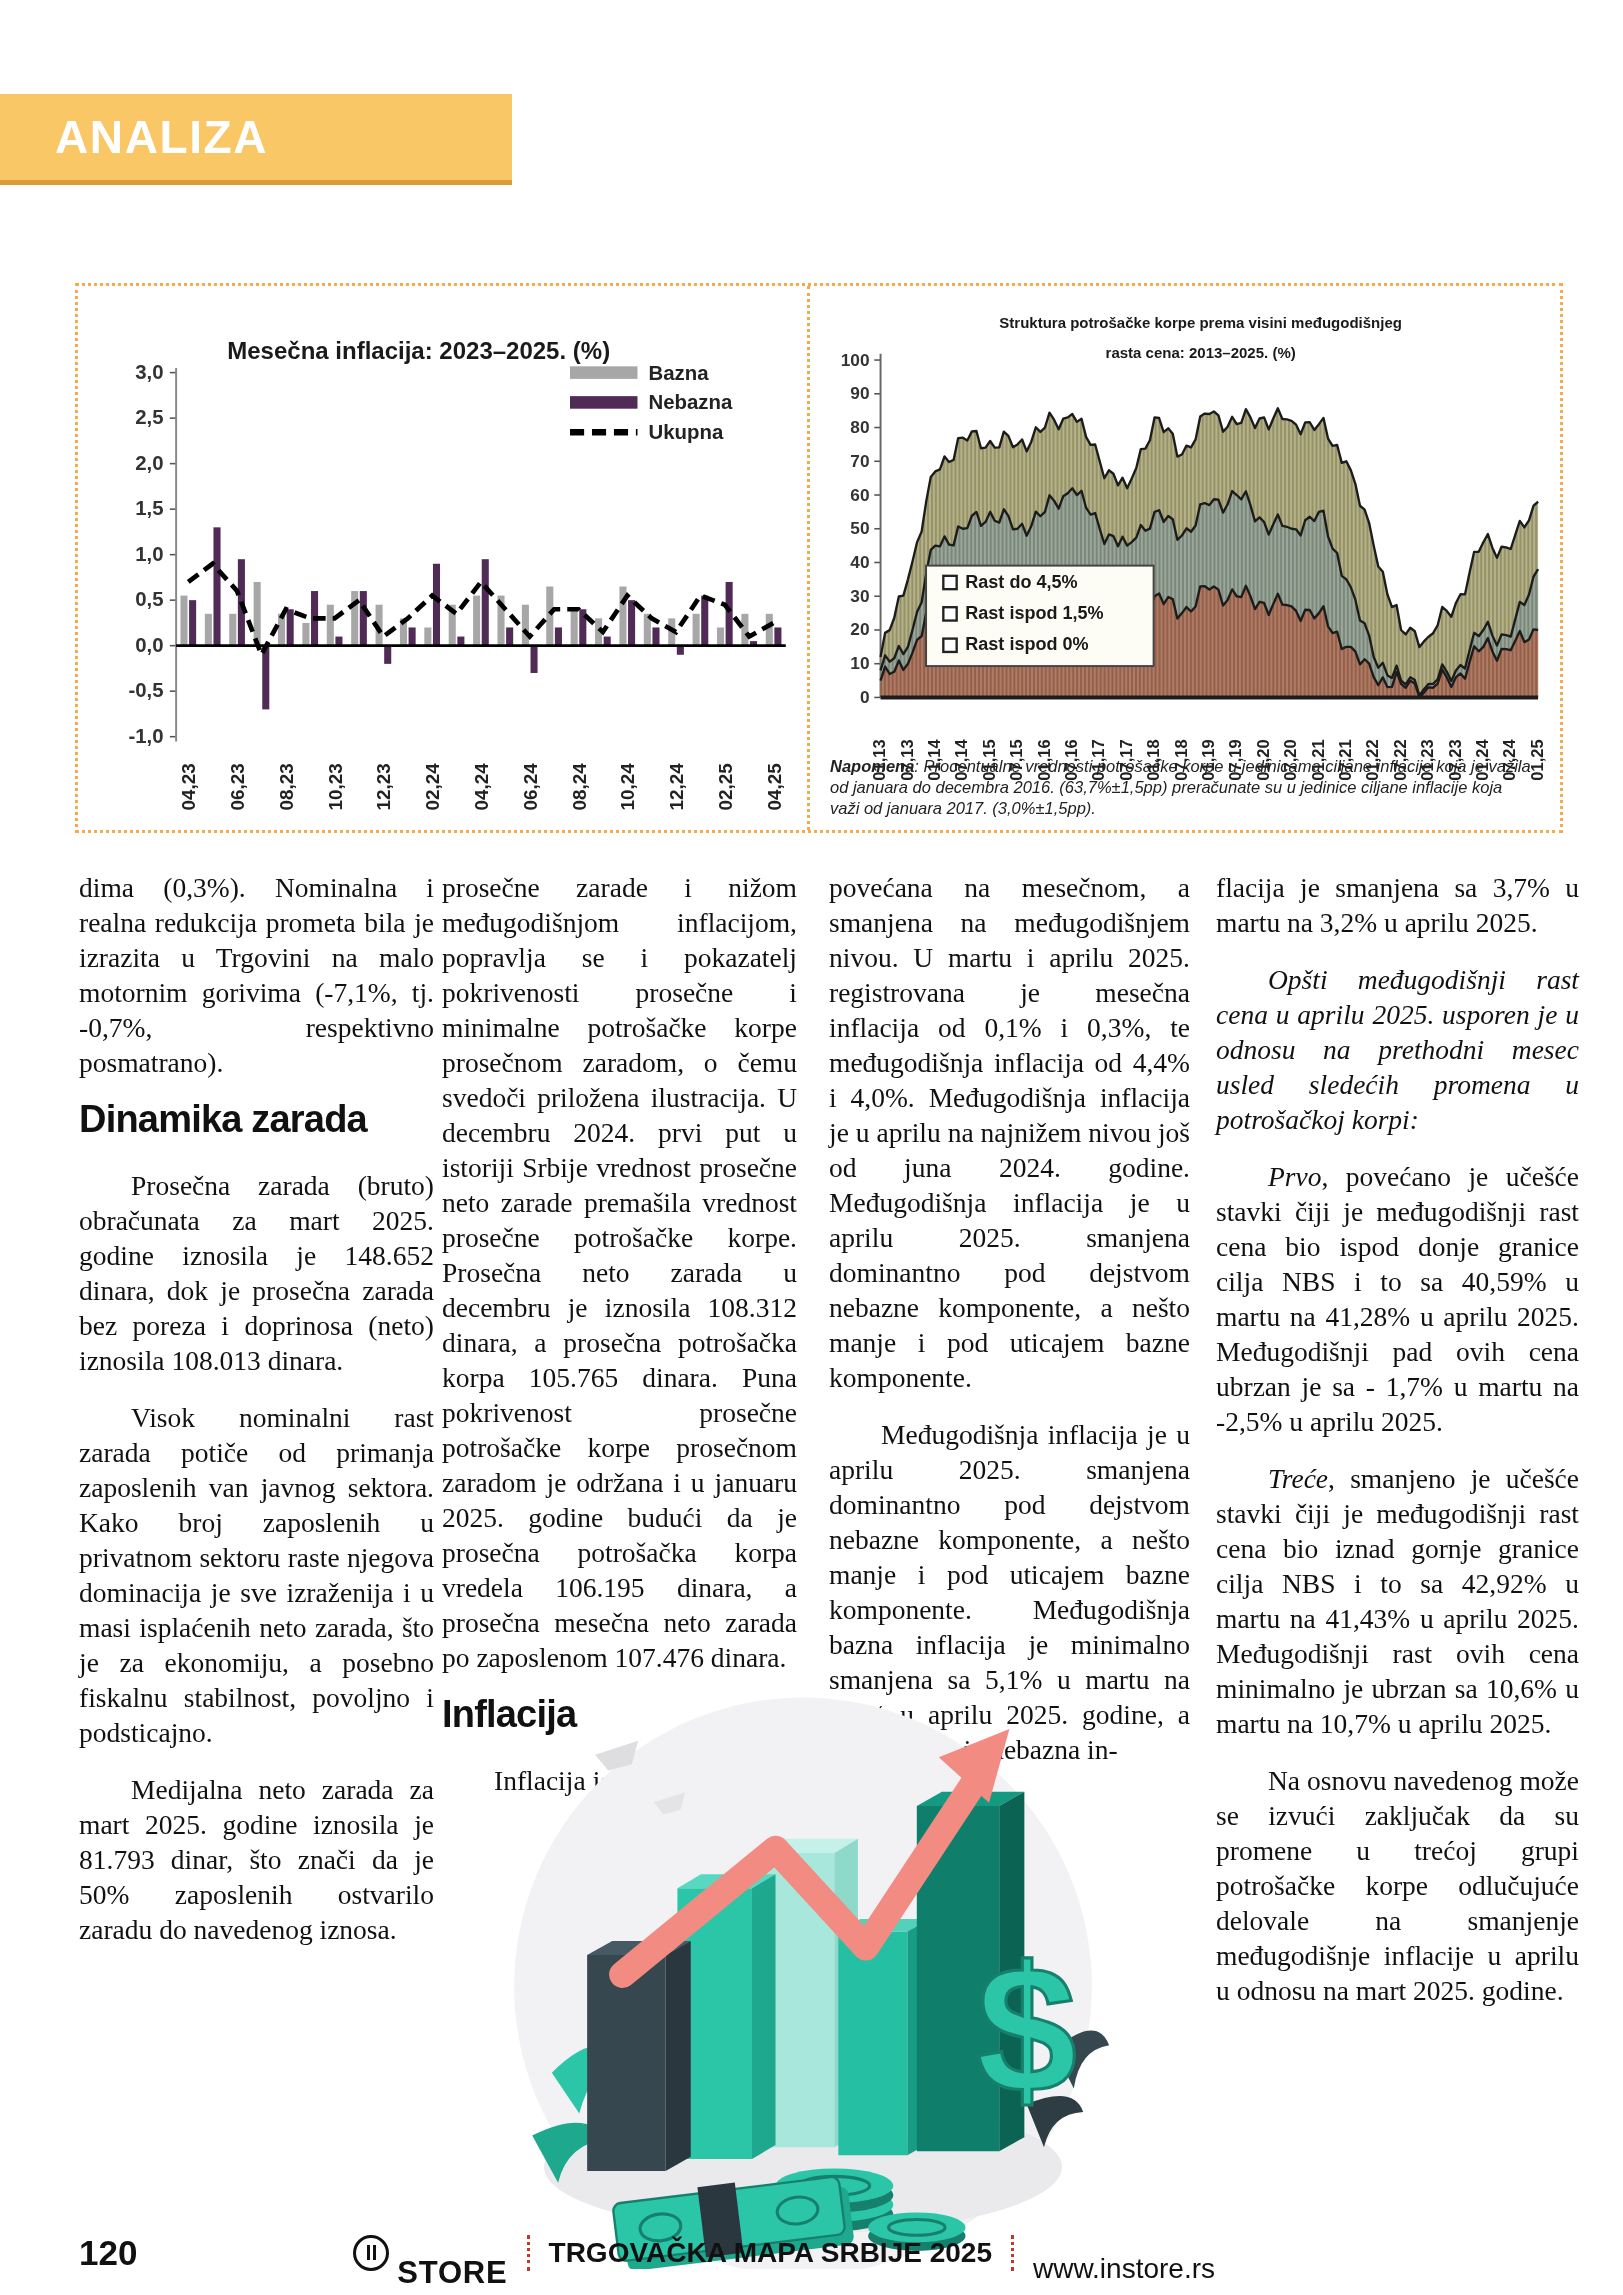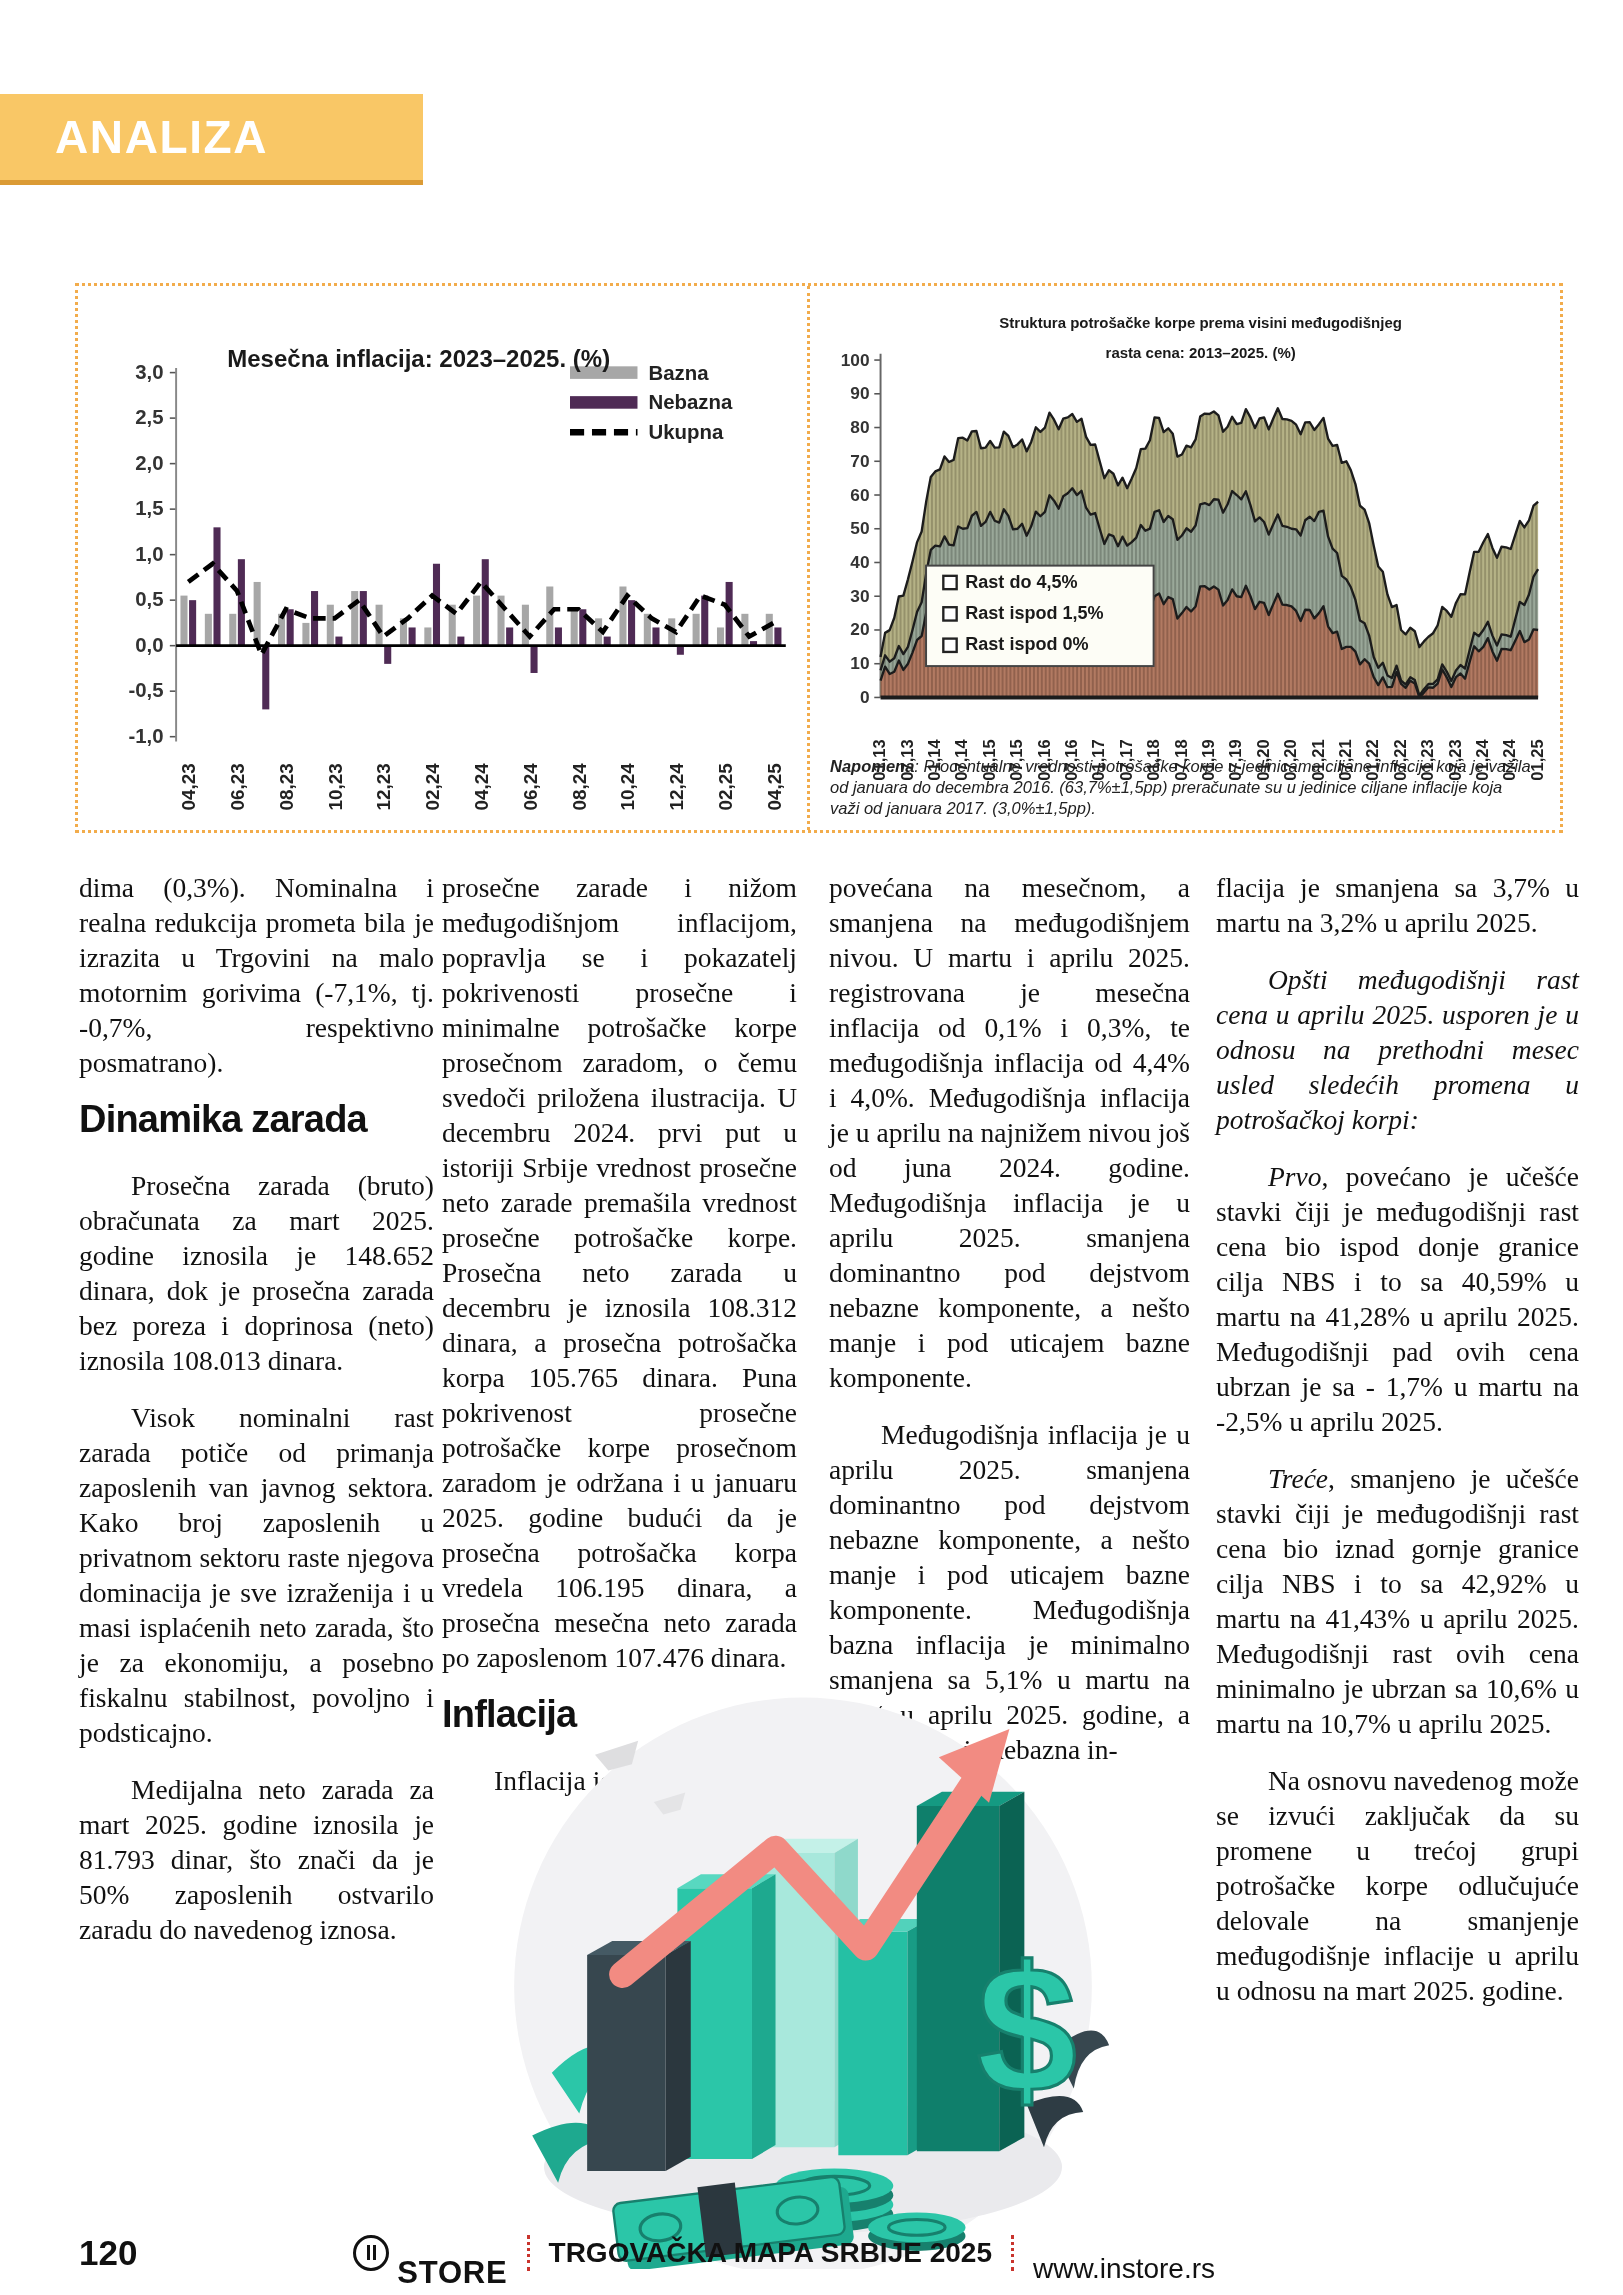--- a/index.html
+++ b/index.html
@@ -1,31 +1,31 @@
 <!DOCTYPE html>
 <html style="font-size:12.6px"><head>
 <meta charset="utf-8">
 <style>
   html,body{margin:0;padding:0;}
   body{width:1623px;height:2295px;position:relative;background:#ffffff;
        font-family:"Liberation Serif", serif;color:#111;}
-  .banner{position:absolute;left:0;top:94px;width:423px;height:86px;
+  .banner{position:absolute;left:0;top:94px;width:512px;height:86px;
           background:#F9C766;border-bottom:5.5px solid #DB9B35;
           display:flex;align-items:center;}
   .banner-title{font-family:"Liberation Sans", sans-serif;font-weight:bold;
           font-size:46px;color:#ffffff;letter-spacing:1.6px;padding-left:55px;}
   .chart-outer{position:absolute;left:75px;top:283px;width:1488px;height:550px;
           border:3.9px dotted #F2AC4B;box-sizing:border-box;background:#fff;}
   .chart-divider{position:absolute;left:729px;top:0;bottom:0;width:0;
           border-left:3.9px dotted #F2AC4B;}
   .chart-left{position:absolute;left:4.7px;top:4.7px;width:719px;height:532px;}
   .chart-right{position:absolute;left:738px;top:4.7px;width:738px;height:532px;}
   .chart-title{position:absolute;left:0;right:0;text-align:center;
           font-family:"Liberation Sans", sans-serif;font-weight:bold;color:#1a1a1a;}
-  .ct-left{top:46px;left:94px;right:141px;font-size:24px;margin-top:8px;}
+  .ct-left{top:46px;left:94px;right:141px;font-size:24px;}
   .ct-right{top:17.3px;left:47px;right:15.7px;font-size:15px;line-height:30px;}
   .napomena{position:absolute;left:14px;top:465px;width:703px;
           font-family:"Liberation Sans", sans-serif;font-size:16.5px;line-height:21px;
           font-style:italic;color:#222;}
   .napomena b{font-style:italic;}
   svg{position:absolute;left:0;top:0;}
   .columns{position:absolute;top:870px;left:0;width:1623px;}
   .col{position:absolute;text-align:justify;font-size:27.5px;line-height:35px;}
   .col p{margin:0 0 22px 0;text-indent:52px;}
   .col p.cont{text-indent:0;}

